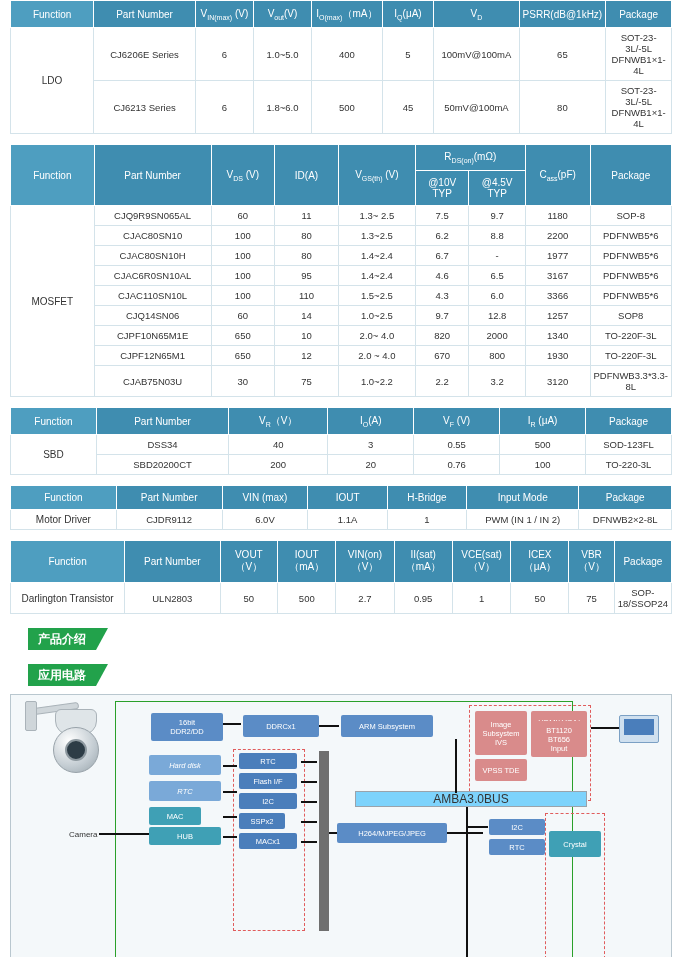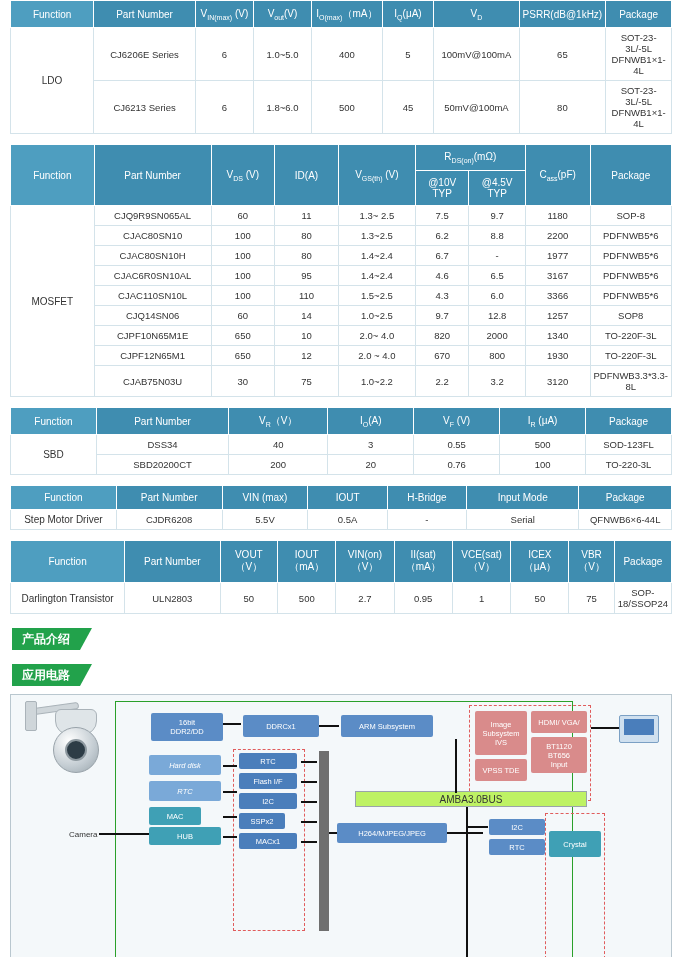--- a/index.html
+++ b/index.html
@@ -55,20 +55,21 @@
   }
   .sub { font-size: 7px; vertical-align: sub; }
   .sec-wrap { display: flex; align-items: flex-end; margin: 14px 0 8px 2px; }
   .sec-tag {
     background: #22a24b;
     color: #fff;
     font-size: 12px;
     font-weight: bold;
     padding: 4px 10px;
     line-height: 14px;
+    margin-left: 16px;
   }
   .sec-tri {
     width: 0; height: 0;
     border-left: 12px solid #22a24b;
     border-bottom: 22px solid transparent;
   }
 
   p.intro {
     font-size: 11px;
     line-height: 18px;
@@ -111,23 +112,23 @@
     position: absolute;
     border: 1px dashed #e05c5c;
     background: transparent;
   }
   .barv {
     position: absolute;
     background: #6f6f6f;
   }
   .barh {
     position: absolute;
-    background: #bef264;
+    background: #7dd3fc;
     border: 1px solid #9aa3ab;
-    font-size: 10px;
+    font-size: 12px;
     color: #333;
     display: flex;
     align-items: center;
     justify-content: center;
   }
   .lbl {
     position: absolute;
     font-size: 8px;
     color: #333;
   }
@@ -334,27 +335,27 @@
         <tr>
       <th class="func" style="width:16%">Function</th>
       <th style="width:16%">Part Number</th>
       <th style="width:13%">VIN (max)</th>
       <th style="width:12%">IOUT</th>
       <th style="width:12%">H-Bridge</th>
       <th style="width:17%">Input Mode</th>
       <th style="width:14%">Package</th>
     </tr>
     <tr>
-      <td class="funccell">Step Motor Driver</td>
-      <td>CJDR6208</td>
-      <td>5.5V</td>
-      <td>0.5A</td>
-      <td>-</td>
-      <td>Serial</td>
-      <td>QFNWB6×6-44L</td>
+      <td class="funccell">Motor Driver</td>
+      <td>CJDR9112</td>
+      <td>6.0V</td>
+      <td>1.1A</td>
+      <td>1</td>
+      <td>PWM (IN 1 / IN 2)</td>
+      <td>DFNWB2×2-8L</td>
     </tr>
   </tbody>
     </table>
 
   <table class="spec">
     <tbody>
         <tr>
       <th class="func" style="width:18%;height:42px">Function</th>
       <th style="width:15%">Part Number</th>
       <th style="width:9%;white-space:pre-line">VOUT
@@ -415,21 +416,21 @@
     <div class="dbox blue2" style="left:140px; top:18px; width:72px; height:28px; white-space:pre-line;">16bit
 DDR2/DD</div>
     <div class="dbox blue2" style="left:232px; top:20px; width:76px; height:22px;">DDRCx1</div>
     <div class="dbox blue2" style="left:330px; top:20px; width:92px; height:22px;">ARM Subsystem</div>
 
     <div class="frame-red" style="left:458px; top:10px; width:122px; height:96px;"></div>
     <div class="dbox pink" style="left:464px; top:16px; width:52px; height:44px; white-space:pre-line;">Image
 Subsystem
 IVS</div>
     <div class="dbox pink" style="left:520px; top:16px; width:56px; height:22px;">HDMI/ VGA/</div>
-    <div class="dbox pink" style="left:520px; top:42px; width:56px; height:36px; white-space:pre-line;">BT1120
+    <div class="dbox pink" style="left:520px; top:26px; width:56px; height:36px; white-space:pre-line;">BT1120
 BT656
 Input</div>
     <div class="dbox pink" style="left:464px; top:64px; width:52px; height:22px;">VPSS  TDE</div>
 
     <div class="dbox lightblue" style="left:138px; top:60px; width:72px; height:20px;">Hard disk</div>
     <div class="dbox lightblue" style="left:138px; top:86px; width:72px; height:20px;">RTC</div>
     <div class="dbox teal" style="left:138px; top:112px; width:52px; height:18px;">MAC</div>
     <div class="dbox teal" style="left:138px; top:132px; width:72px; height:18px;">HUB</div>
 
     <div class="frame-red" style="left:222px; top:54px; width:72px; height:182px;"></div>

